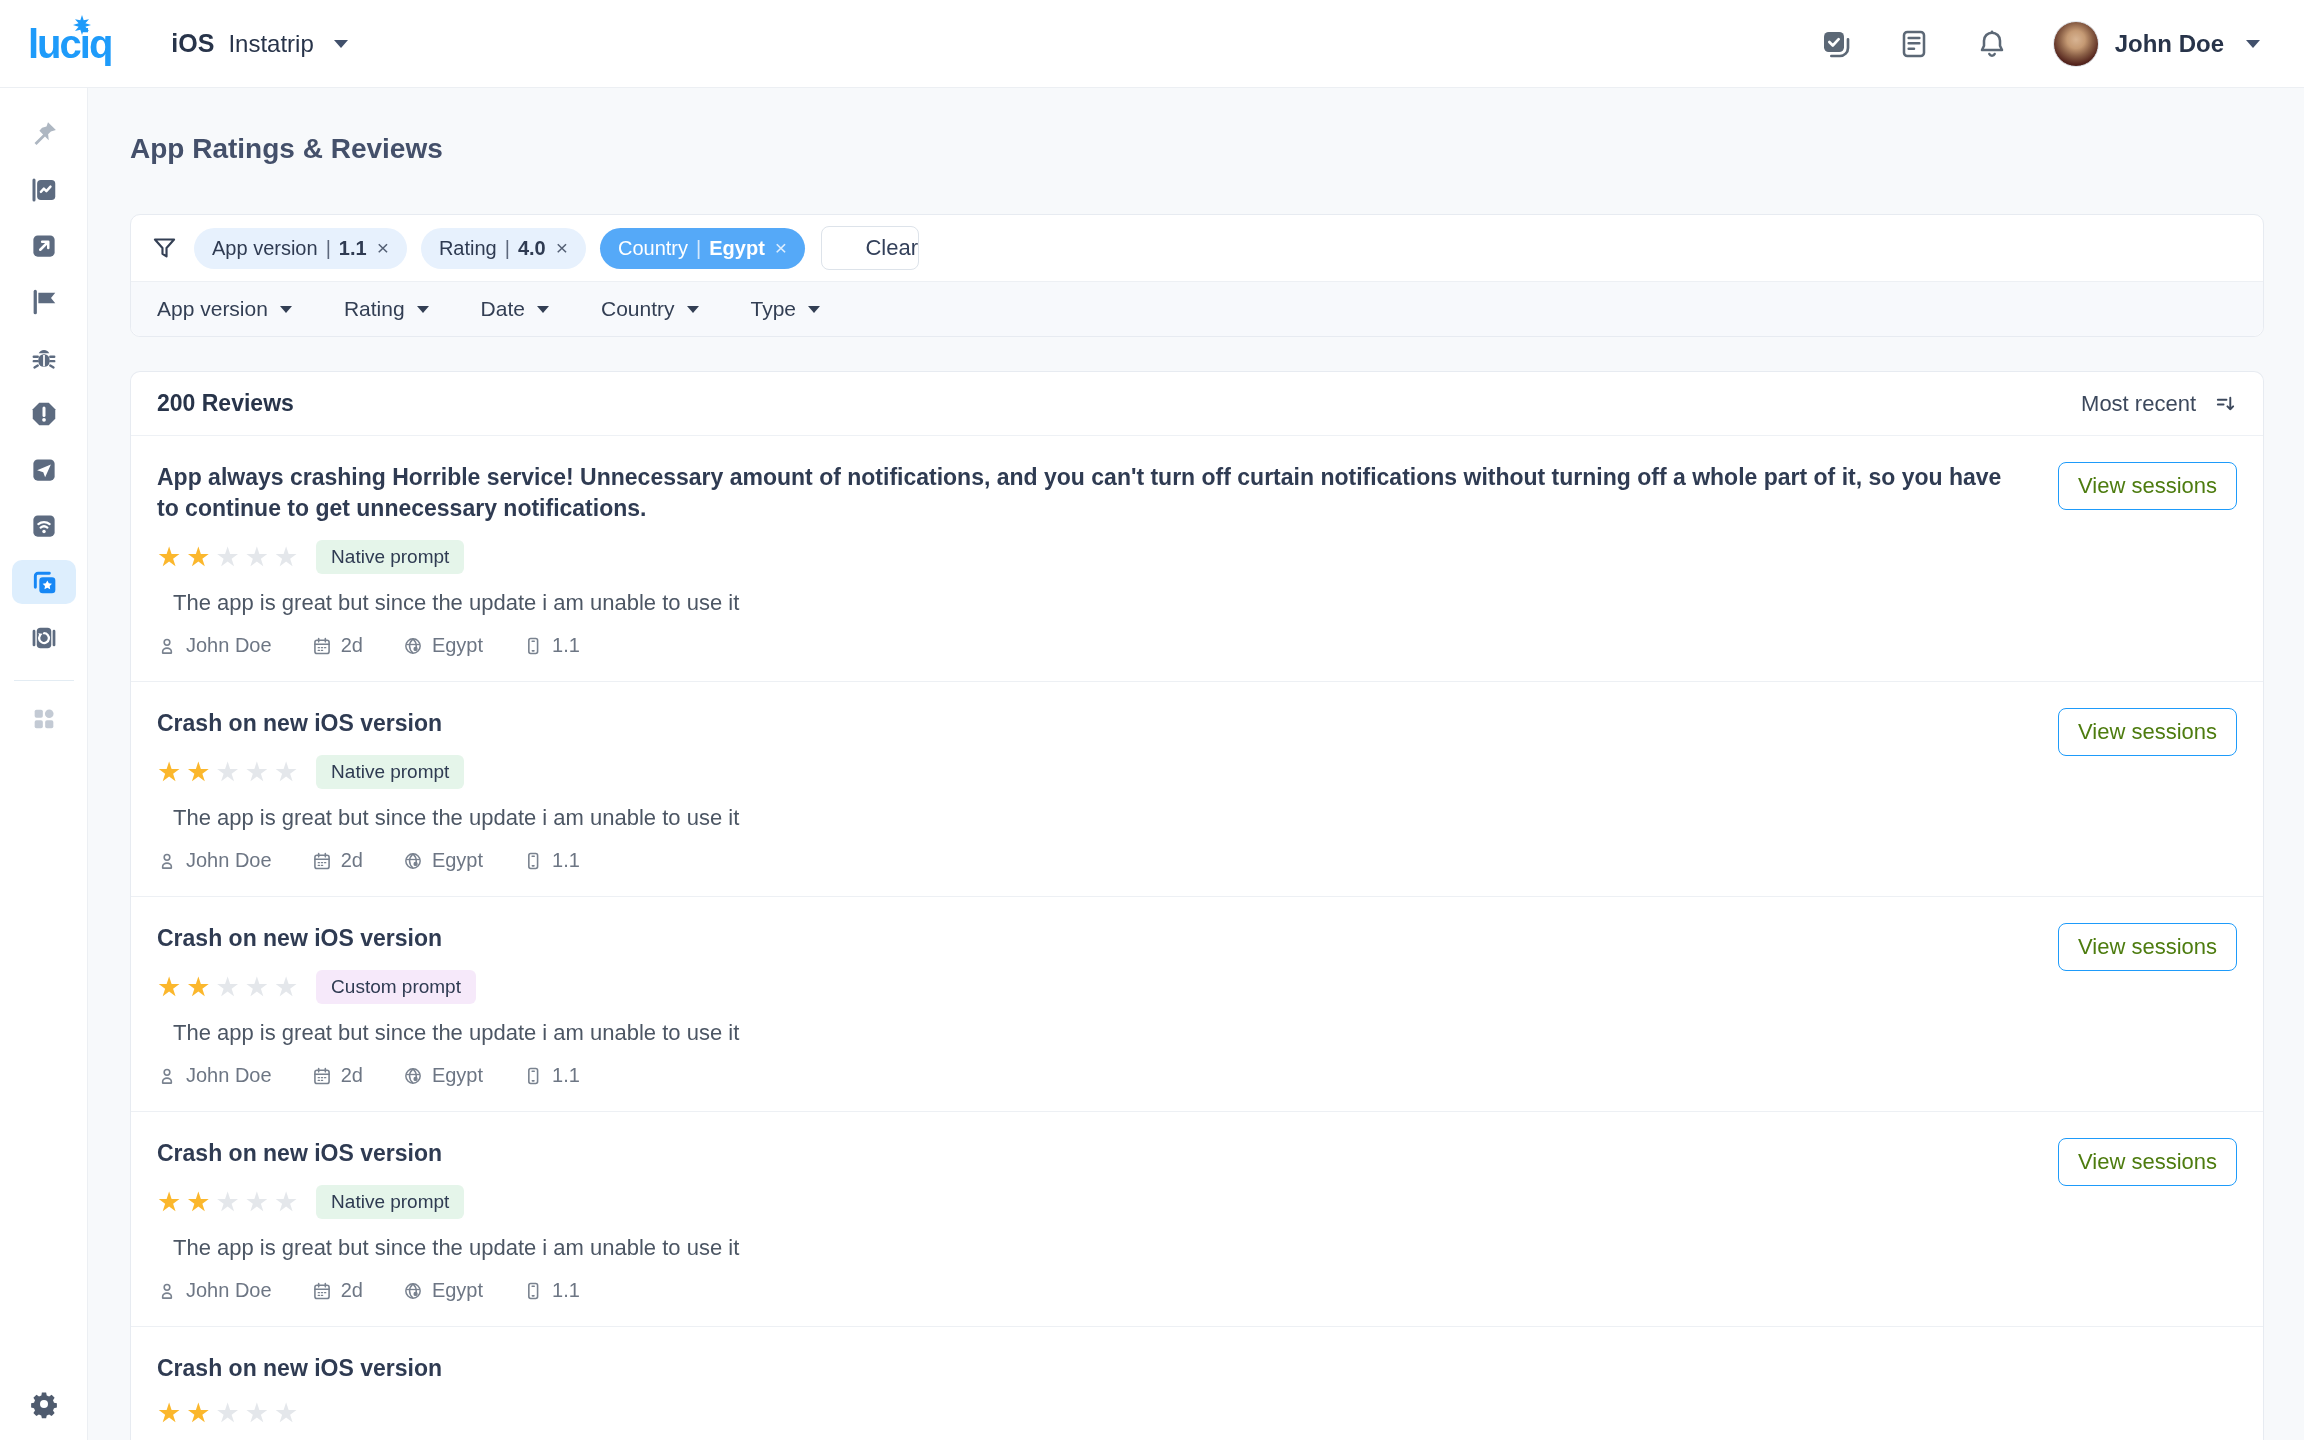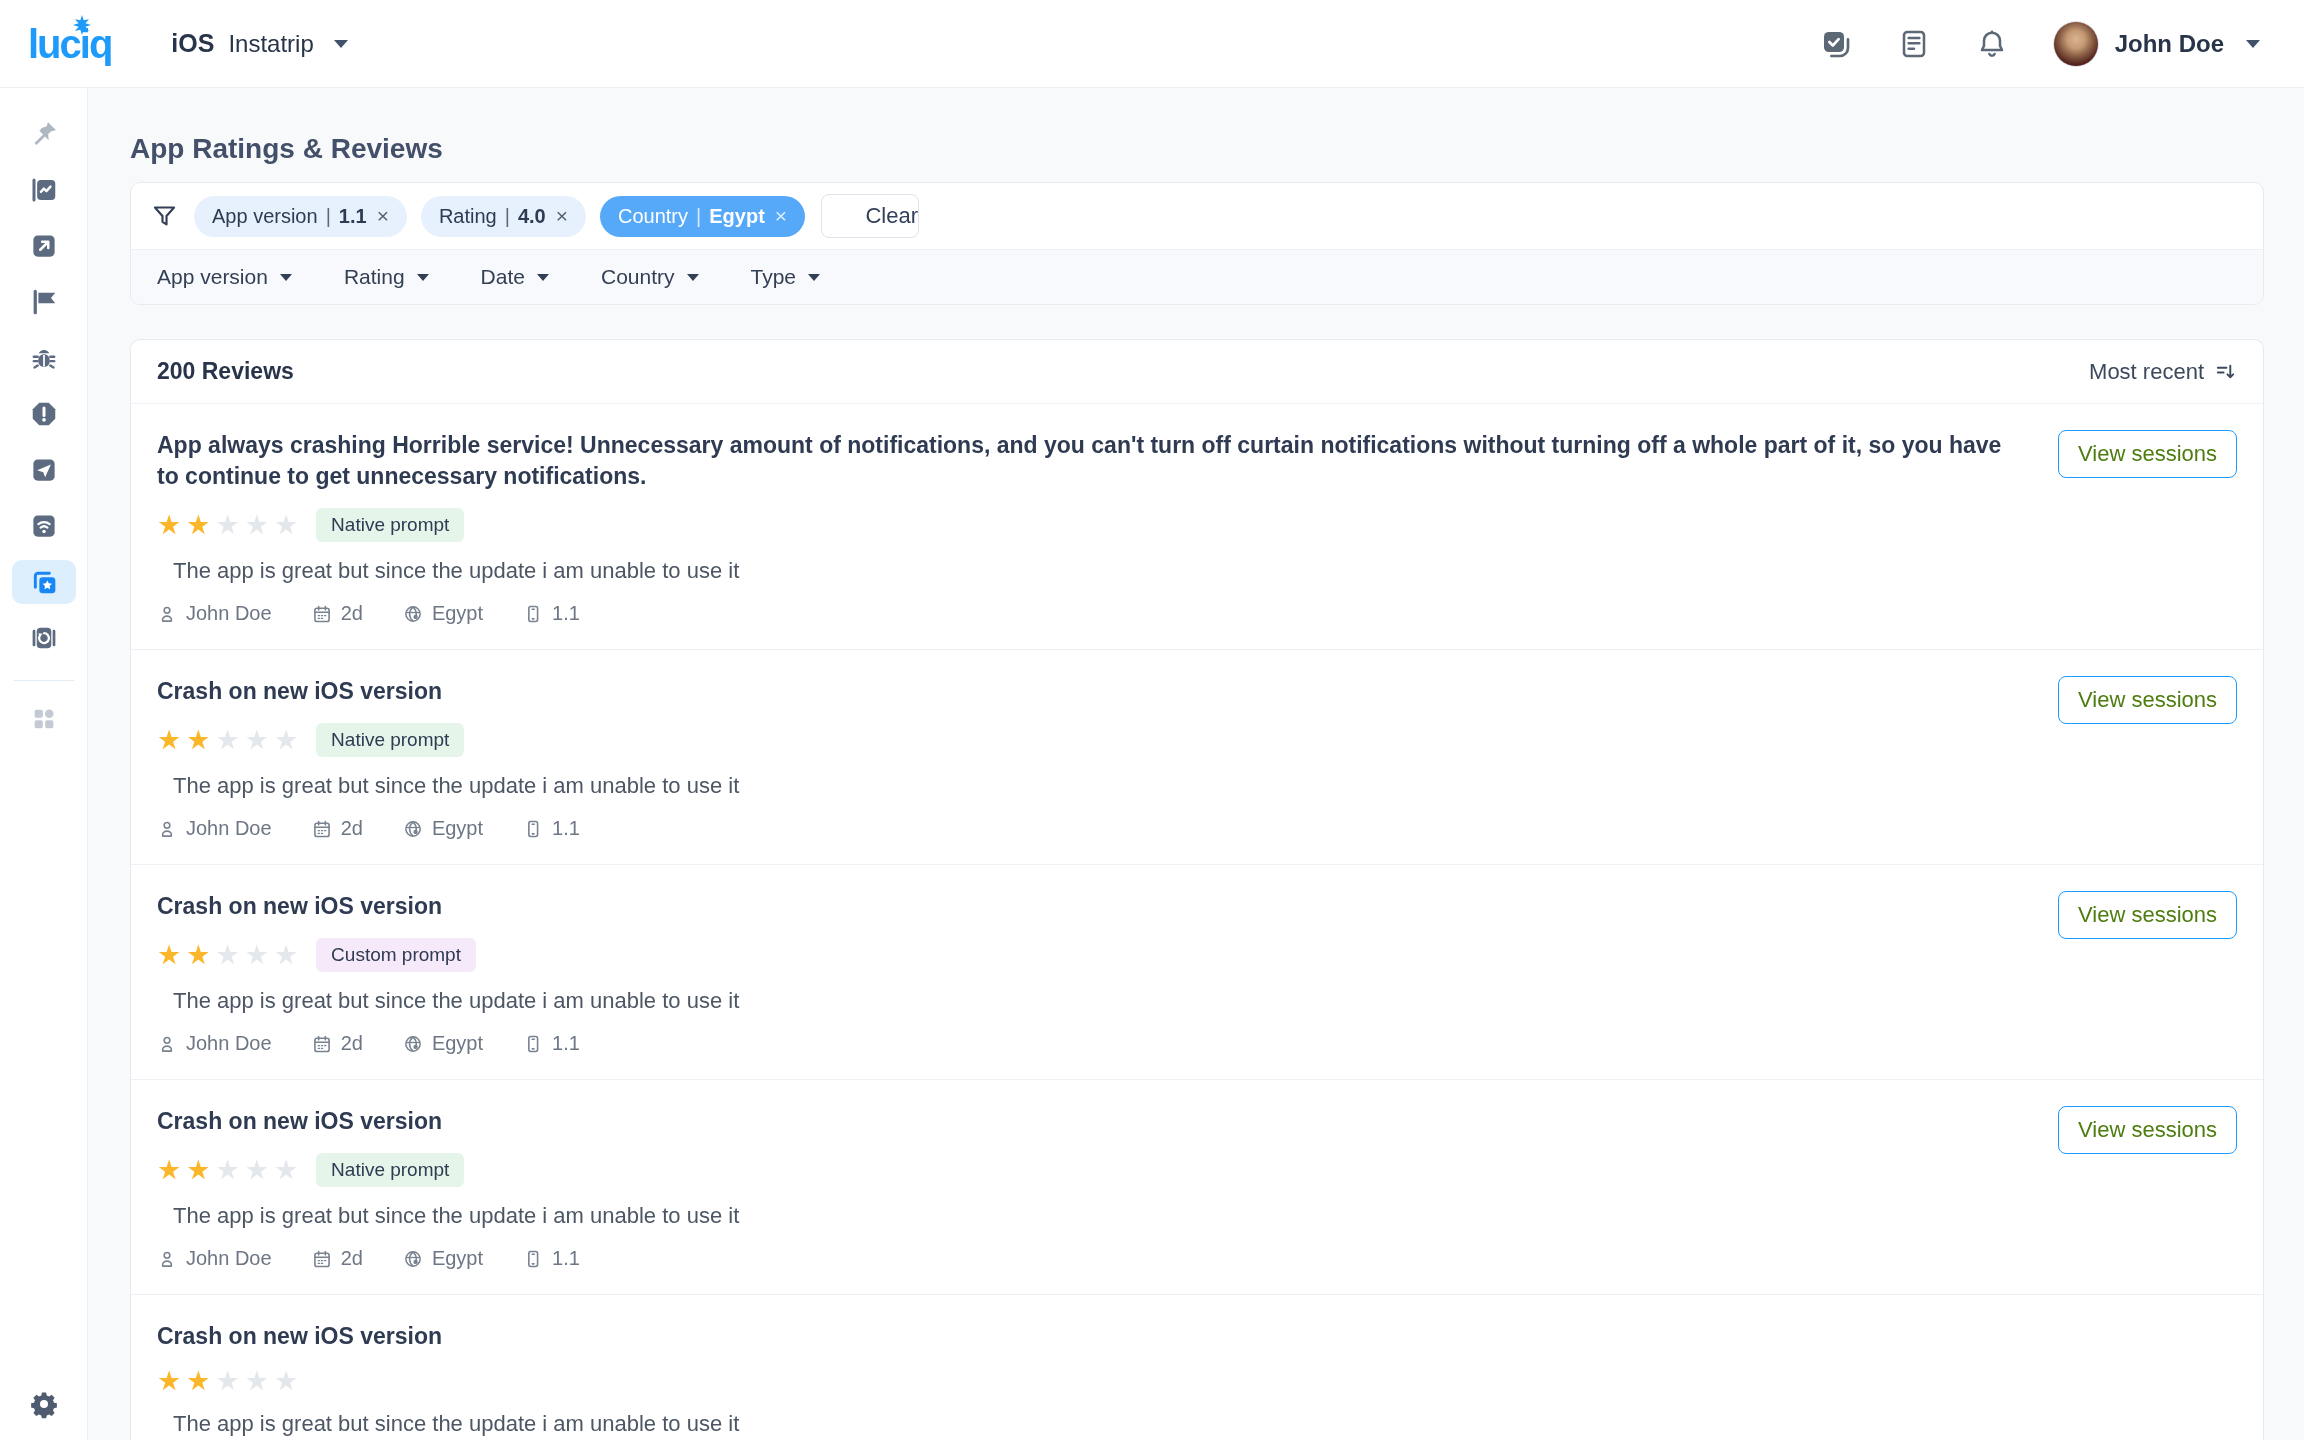--- a/index.html
+++ b/index.html
@@ -31,21 +31,21 @@
              border-right:1px solid #eceff3; display:flex; flex-direction:column; align-items:center;
              padding-top:24px; z-index:20; }
   .side-item { width:64px; height:44px; display:flex; align-items:center; justify-content:center;
                margin-bottom:12px; border-radius:10px; cursor:pointer; }
   .side-item.active { background:#ddeefd; }
   .side-divider { width:60px; height:1px; background:#e3ecf3; margin:8px 0 16px; }
   .side-gear { margin-top:auto; margin-bottom:14px; }
 
   
   .main { position:absolute; top:88px; left:88px; width:2216px; padding:40px 40px 0 42px; }
-  .page-title { font-size:28px; font-weight:700; color:#44506a; line-height:42px; margin-bottom:12px; }
+  .page-title { font-size:28px; font-weight:700; color:#44506a; line-height:42px; margin-bottom:44px; }
 
   
   .filter-card { background:#fff; border:1px solid #e7ebf1; border-radius:10px; width:2134px; }
   .filter-row { display:flex; align-items:center; height:66px; padding:0 18px 0 20px; gap:16px; }
   .funnel { flex:0 0 auto; display:flex; align-items:center; }
   .chip { display:flex; align-items:center; height:41px; border-radius:21px; padding:0 18px;
           background:#e7f1fd; color:#2f3b52; font-size:20px; cursor:pointer; white-space:nowrap; }
   .chip .chip-sep { margin:0 8px; opacity:.75; }
   .chip .chip-value { font-weight:700; }
   .chip .chip-x { margin-left:10px; font-size:21px; opacity:.8; cursor:pointer; }
@@ -60,21 +60,21 @@
   .dd { display:flex; align-items:center; gap:12px; cursor:pointer; }
   .dd-label { font-size:21px; font-weight:500; color:#333f54; }
   .dd .caret { border-top-color:#333f54; border-left-width:6px; border-right-width:6px; border-top-width:7px; margin:0; }
 
   
   .reviews-card { margin-top:34px; width:2134px; background:#fff; border:1px solid #e7ebf1;
                   border-bottom:none; border-radius:10px 10px 0 0; min-height:1100px; }
   .reviews-header { display:flex; align-items:center; justify-content:space-between;
                     height:64px; padding:0 26px; border-bottom:1px solid #eef1f5; }
   .reviews-count { font-size:23px; font-weight:700; color:#28344a; }
-  .sort-control { display:flex; align-items:center; gap:10px; cursor:pointer; }
+  .sort-control { display:flex; align-items:center; gap:18px; cursor:pointer; }
   .sort-label { font-size:22px; color:#3c485c; }
 
   .review-row { display:flex; justify-content:space-between; align-items:flex-start;
                 padding:26px 26px 24px; border-bottom:1px solid #edf0f4; }
   .review-main { flex:1; min-width:0; padding-right:30px; }
   .review-title { font-size:23px; font-weight:700; color:#2f3b52; line-height:31px; max-width:1850px;
                   margin-bottom:16px; }
   .review-stars-row { display:flex; align-items:center; margin-bottom:16px; }
   .stars { display:flex; gap:5px; }
   .star { font-size:27px; line-height:27px; color:#e4e7eb; }

